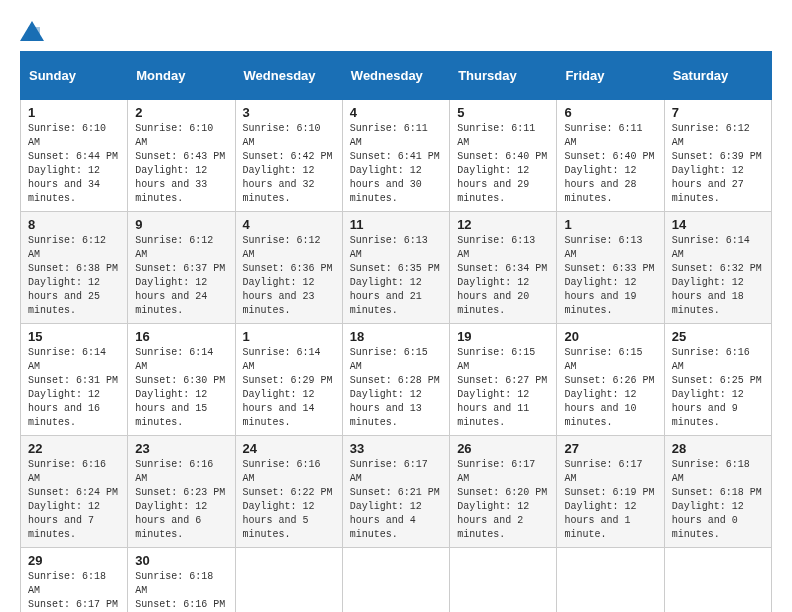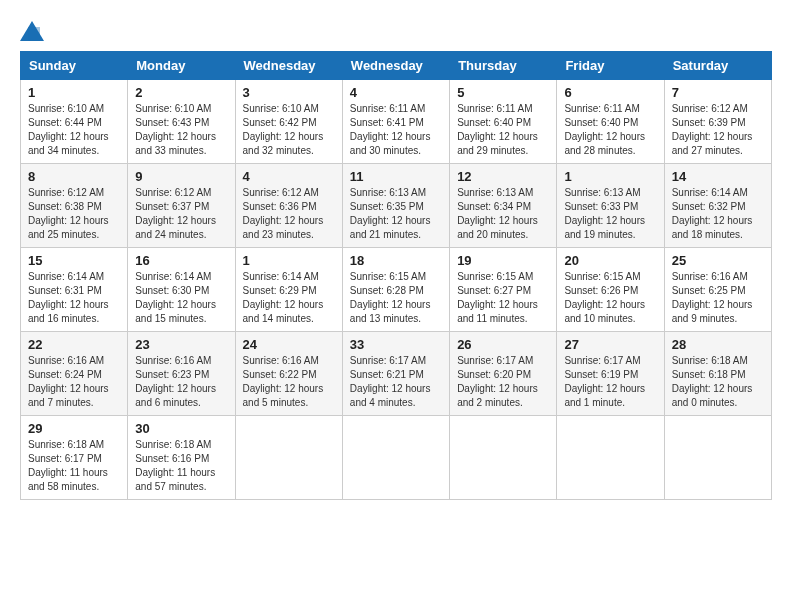--- a/index.html
+++ b/index.html
@@ -49,21 +49,21 @@
     }
     .calendar {
       width: 100%;
       border-collapse: collapse;
       border: 1px solid #ccc;
     }
     .calendar th {
       background-color: #1a6fb5;
       color: #fff;
       text-align: left;
-      padding: 6px 8px;
+      padding: 16px 8px;
       font-size: 13px;
       font-weight: bold;
       border: 1px solid #1a6fb5;
     }
     .calendar td {
       border: 1px solid #ccc;
       vertical-align: top;
       padding: 5px 7px;
       width: 107px;
       min-height: 80px;
@@ -76,20 +76,21 @@
       font-size: 13px;
       font-weight: bold;
       color: #222;
       display: block;
       margin-bottom: 2px;
     }
     .day-info {
       font-size: 10px;
       color: #333;
       line-height: 1.4;
+      font-family: Liberation Mono, monospace;
     }
     .empty-cell {
       background: #fff !important;
     }
   </style>
 </head>
 <body>
 
 <div class="header">
   <div class="logo">

